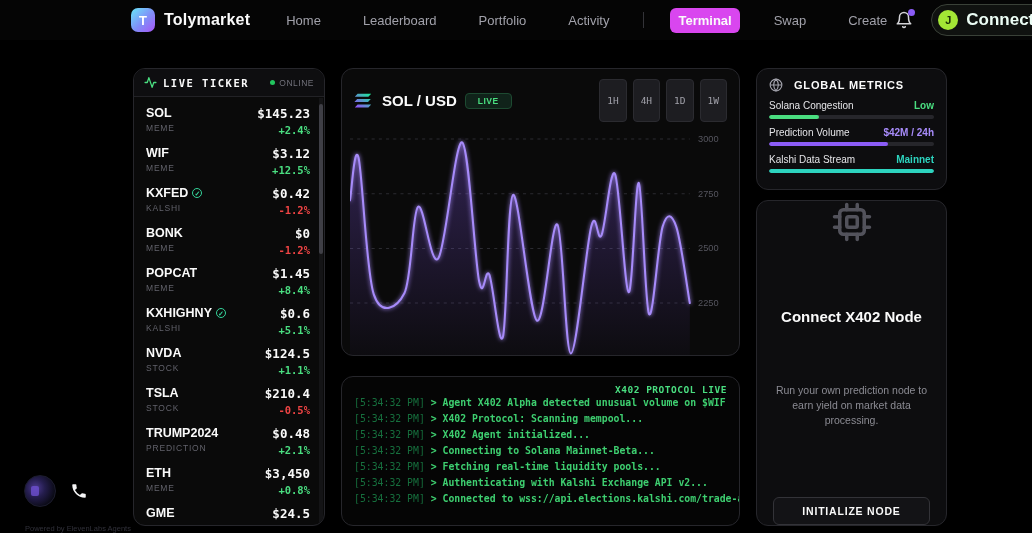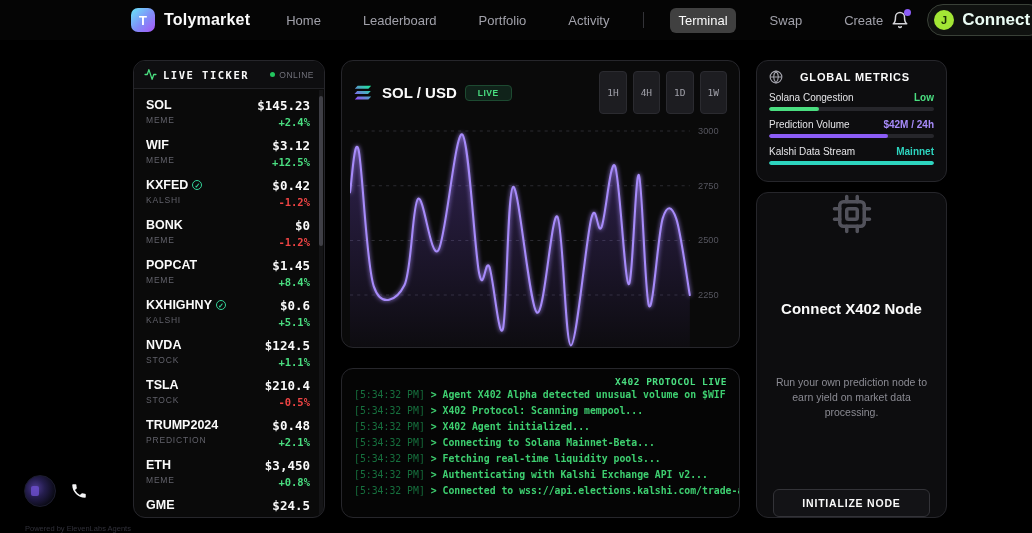--- a/index.html
+++ b/index.html
@@ -11,35 +11,35 @@
          padding:0 84px 0 131px; background:#050505; }
   .nav-left { display:flex; align-items:center; gap:28px; }
   .brand { display:flex; align-items:center; gap:9px; cursor:pointer; }
   .brand-logo { width:24px; height:24px; border-radius:7px;
                 background:linear-gradient(135deg,#67e8f9 0%,#818cf8 55%,#a855f7 100%);
                 display:flex; align-items:center; justify-content:center;
                 color:#fff; font-weight:bold; font-size:13px; }
   .brand-name { font-size:16px; font-weight:bold; color:#fafafa; letter-spacing:.2px; }
   .nav-links { display:flex; align-items:center; gap:26px; }
   .nav-link { font-size:13px; color:#a1a1aa; cursor:pointer; padding:5px 8px; border-radius:6px; }
-  .nav-link.active { background:#404040; color:#fafafa; font-weight:normal; }
+  .nav-link.active { background:#d946ef; color:#fafafa; font-weight:bold; }
   .nav-divider { width:1px; height:16px; background:#333338; }
   .nav-right { display:flex; align-items:center; gap:18px; }
   .bell-wrap { position:relative; width:18px; height:18px; cursor:pointer; }
   .bell-dot { position:absolute; top:-2px; right:-2px; width:7px; height:7px;
               border-radius:50%; background:#8b5cf6; }
   .connect-btn { display:flex; align-items:center; gap:8px; padding:5px 14px 5px 6px;
                  border:1px solid #3a4138; border-radius:999px; background:#101210; cursor:pointer; }
   .connect-avatar { width:20px; height:20px; border-radius:50%; background:#a3e635;
                     color:#1a2e05; font-size:11px; font-weight:bold;
                     display:flex; align-items:center; justify-content:center; }
   .connect-label { font-size:17px; font-weight:bold; color:#ecfdf5; }
 
   
-  .main { display:flex; gap:16px; margin:20px 0 0 133px; align-items:flex-start; }
+  .main { display:flex; gap:16px; margin:28px 0 0 133px; align-items:flex-start; }
   .panel { background:#0a0a0a; border:1px solid #26262b; border-radius:12px; overflow:hidden; }
 
   
   .ticker-panel { width:192px; height:458px; position:relative; }
   .ticker-head { height:28px; display:flex; align-items:center; justify-content:space-between;
                  padding:0 10px; border-bottom:1px solid #222226; background:#0e0e10; }
   .ticker-title { display:flex; align-items:center; gap:6px;
                   font-family:"DejaVu Sans Mono", monospace; font-size:10.5px; font-weight:bold;
                   color:#fafafa; letter-spacing:1.5px; }
   .online { display:flex; align-items:center; gap:4px; font-size:8.5px; color:#71717a; letter-spacing:.5px; }
@@ -77,21 +77,21 @@
   .term-panel { height:150px; background:#050505; padding:7px 12px;
                 font-family:"DejaVu Sans Mono", monospace; }
   .term-status { text-align:right; font-size:9.5px; font-weight:bold; color:#4ade80; letter-spacing:.5px; }
   .term-line { font-size:9.8px; line-height:16px; white-space:nowrap; }
   .term-time { color:#166f3d; }
   .term-msg { color:#3ecf70; font-weight:bold; }
 
   
   .right-col { display:flex; flex-direction:column; gap:10px; width:191px; }
   .metrics-panel { height:122px; background:#0d0d0f; padding:9px 12px 6px 12px; }
-  .metrics-head { display:flex; align-items:center; gap:17px; margin-bottom:8px; }
+  .metrics-head { display:flex; align-items:center; gap:11px; margin-bottom:8px; }
   .metrics-title { font-size:11px; font-weight:bold; color:#fafafa; letter-spacing:.8px; }
   .metric { margin-bottom:8px; }
   .metric-row { display:flex; justify-content:space-between; align-items:baseline; margin-bottom:4px; }
   .metric-label { font-size:10px; color:#e4e4e7; }
   .metric-value { font-size:10px; font-weight:bold; }
   .bar-track { height:4px; background:#26262b; border-radius:2px; overflow:hidden; }
   .bar-fill { height:100%; border-radius:2px; }
 
   
   .node-panel { height:326px; background:#0d0d0f; display:flex; flex-direction:column;

